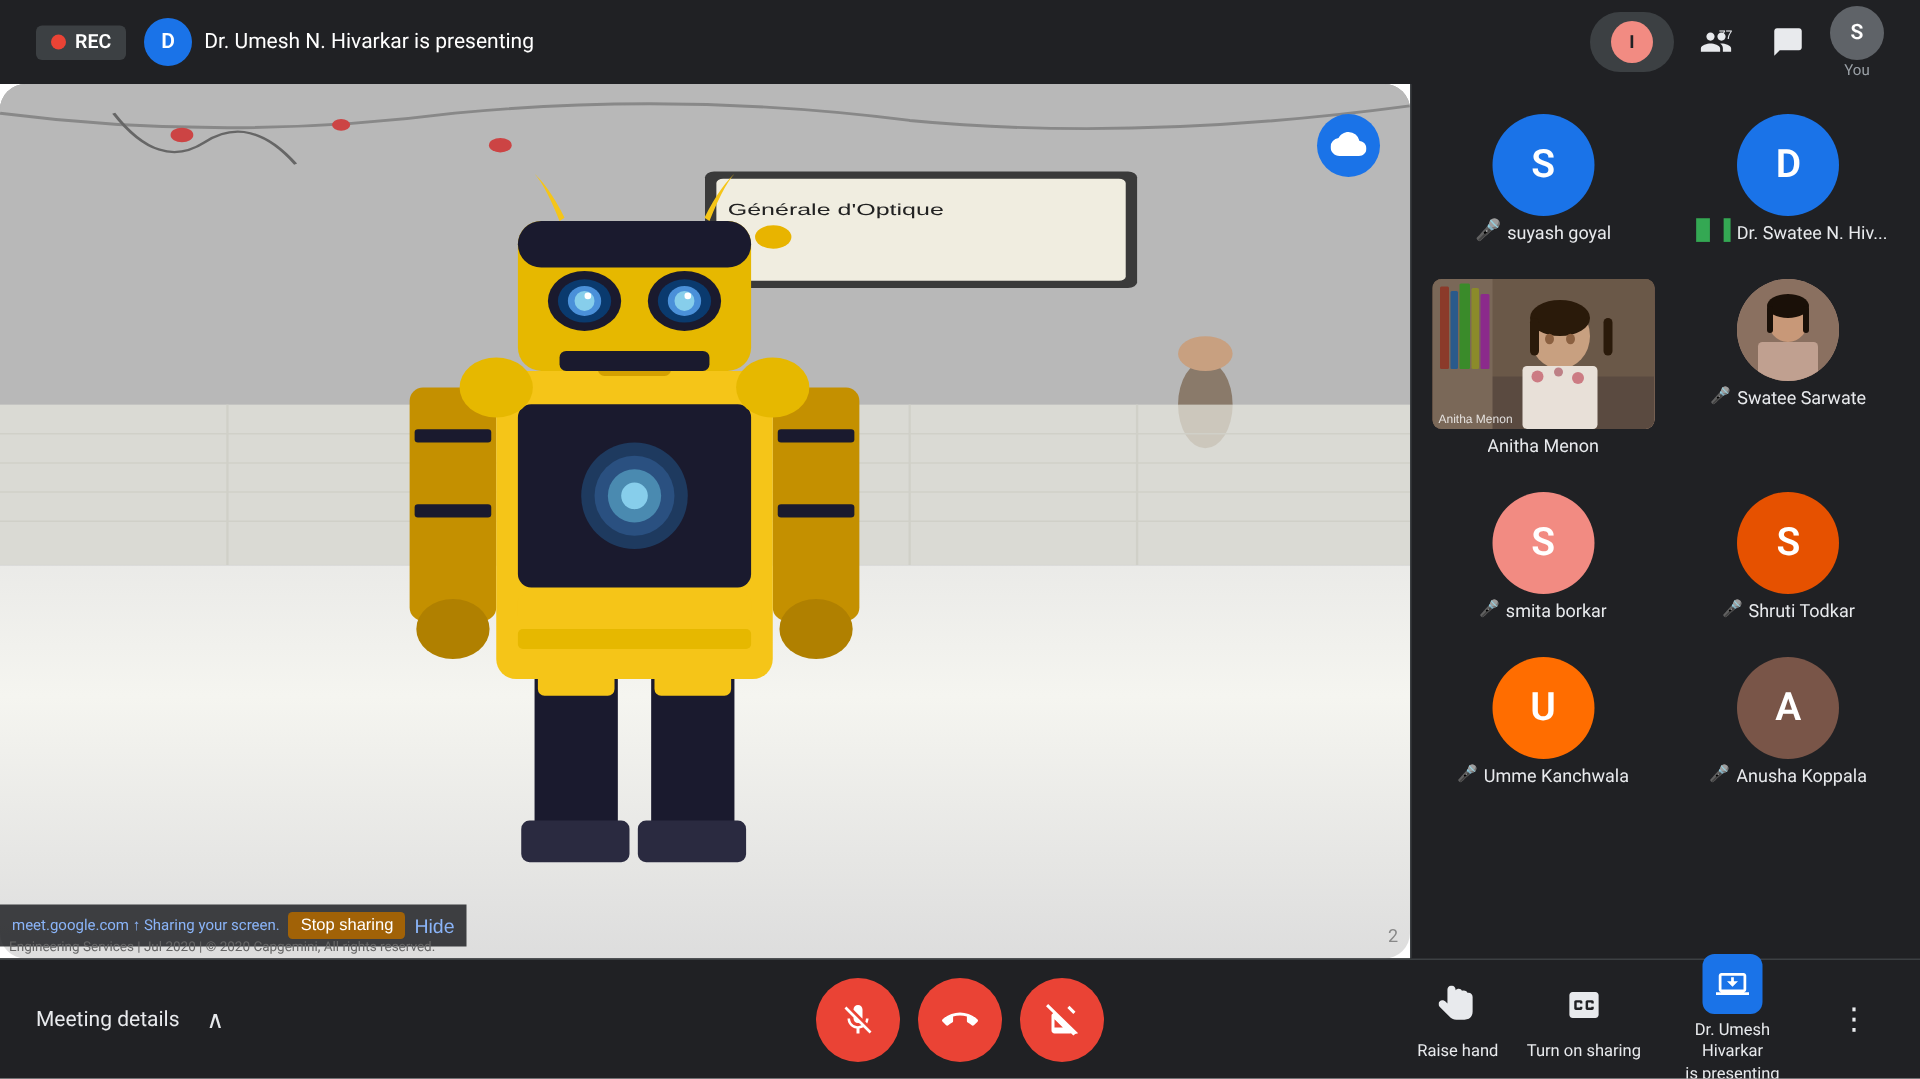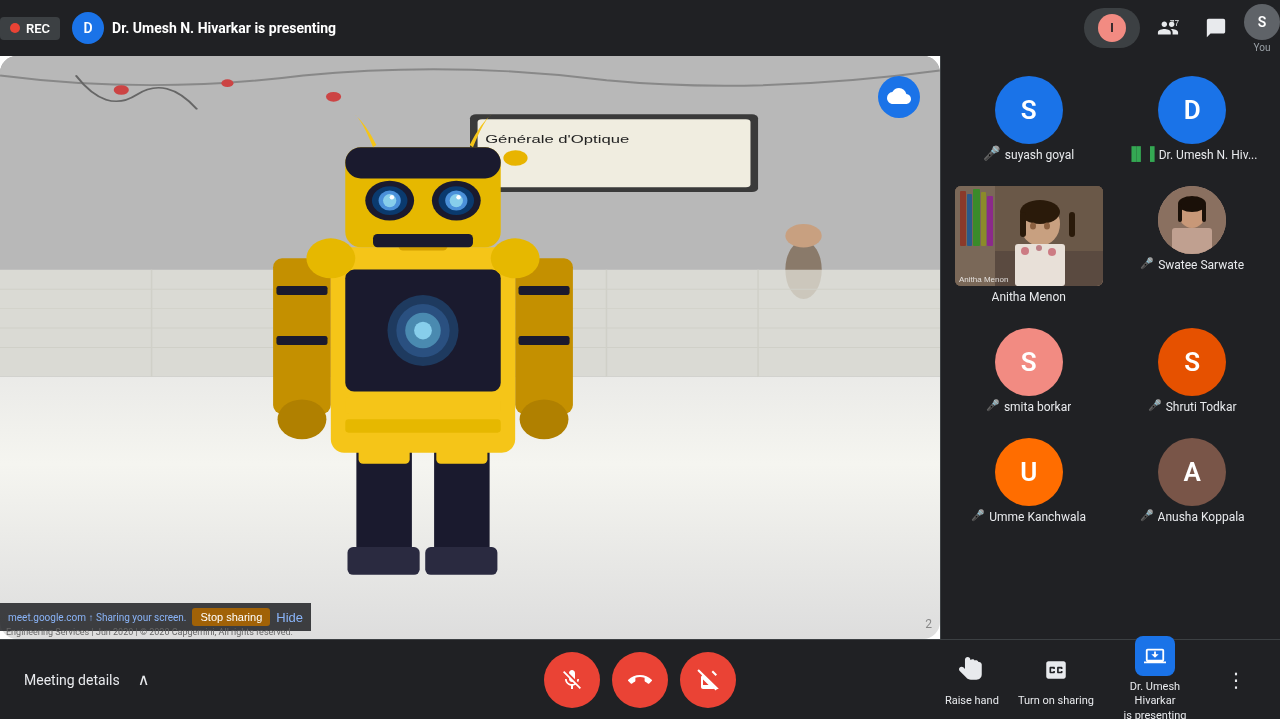--- a/index.html
+++ b/index.html
@@ -11,21 +11,21 @@
       font-family: 'Google Sans', Roboto, Arial, sans-serif;
       color: #fff;
     }
 
     
     .top-bar {
       display: flex;
       align-items: center;
       height: 56px;
       background: #202124;
-      padding: 0 0;
+      padding: 0 24px;
       position: relative;
       z-index: 10;
     }
     .rec-badge {
       display: flex;
       align-items: center;
       gap: 6px;
       background: #3c4043;
       border-radius: 4px;
       padding: 4px 10px;
@@ -49,21 +49,20 @@
       justify-content: center;
       font-size: 14px;
       font-weight: 600;
       margin-left: 12px;
       flex-shrink: 0;
     }
     .presenter-name {
       font-size: 14px;
       color: #fff;
       margin-left: 8px;
-      font-weight: bold;
     }
     .top-right {
       margin-left: auto;
       display: flex;
       align-items: center;
       gap: 8px;
     }
     .tanvi-badge {
       display: flex;
       align-items: center;
@@ -529,21 +528,21 @@
         </svg>
       </div>
     </div>
 
     <div class="share-overlay">
       <span class="share-url">meet.google.com ↑ Sharing your screen.</span>
       <button class="stop-btn">Stop sharing</button>
       <button class="hide-btn">Hide</button>
     </div>
 
-    <div style="position:absolute;bottom:2px;left:0;font-size:9px;color:#666;padding:0 6px;">Engineering Services | Jun 2020  |  © 2020 Capgemini, All rights reserved.</div>
+    <div style="position:absolute;bottom:2px;left:0;font-size:9px;color:#666;padding:0 6px;">Engineering Services | Jul 2020  |  © 2020 Capgemini, All rights reserved.</div>
 
     <div class="page-num">2</div>
   </div>
 
   <div class="right-panel">
 
     <div class="participants-grid">
 
       <div class="p-cell">
         <div class="p-cell-avatar" style="background:#1a73e8;">S</div>
@@ -551,21 +550,21 @@
           <span class="muted-red">🎤</span>
           <span class="p-cell-name">suyash goyal</span>
         </div>
       </div>
 
       <div class="p-cell">
         <div class="p-cell-avatar" style="background:#1a73e8;">D</div>
         <div class="name-badge">
 
           <span style="color:#34a853;font-size:13px;">▐▌▐</span>
-          <span class="p-cell-name">Dr. Umesh N. Hiv...</span>
+          <span class="p-cell-name">Dr. Swatee N. Hiv...</span>
         </div>
       </div>
     </div>
 
     <div class="participants-grid">
 
       <div class="p-cell">
         <div class="anitha-video">
           
           <svg width="148" height="100" viewBox="0 0 148 100">

